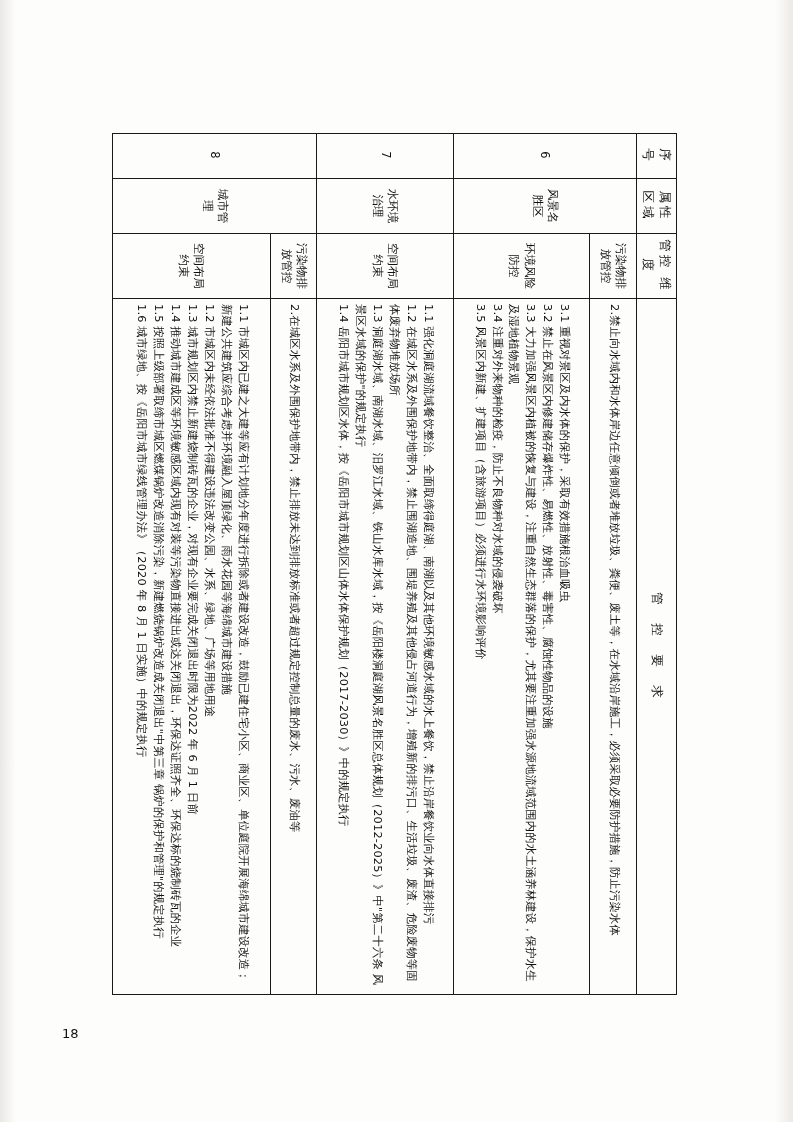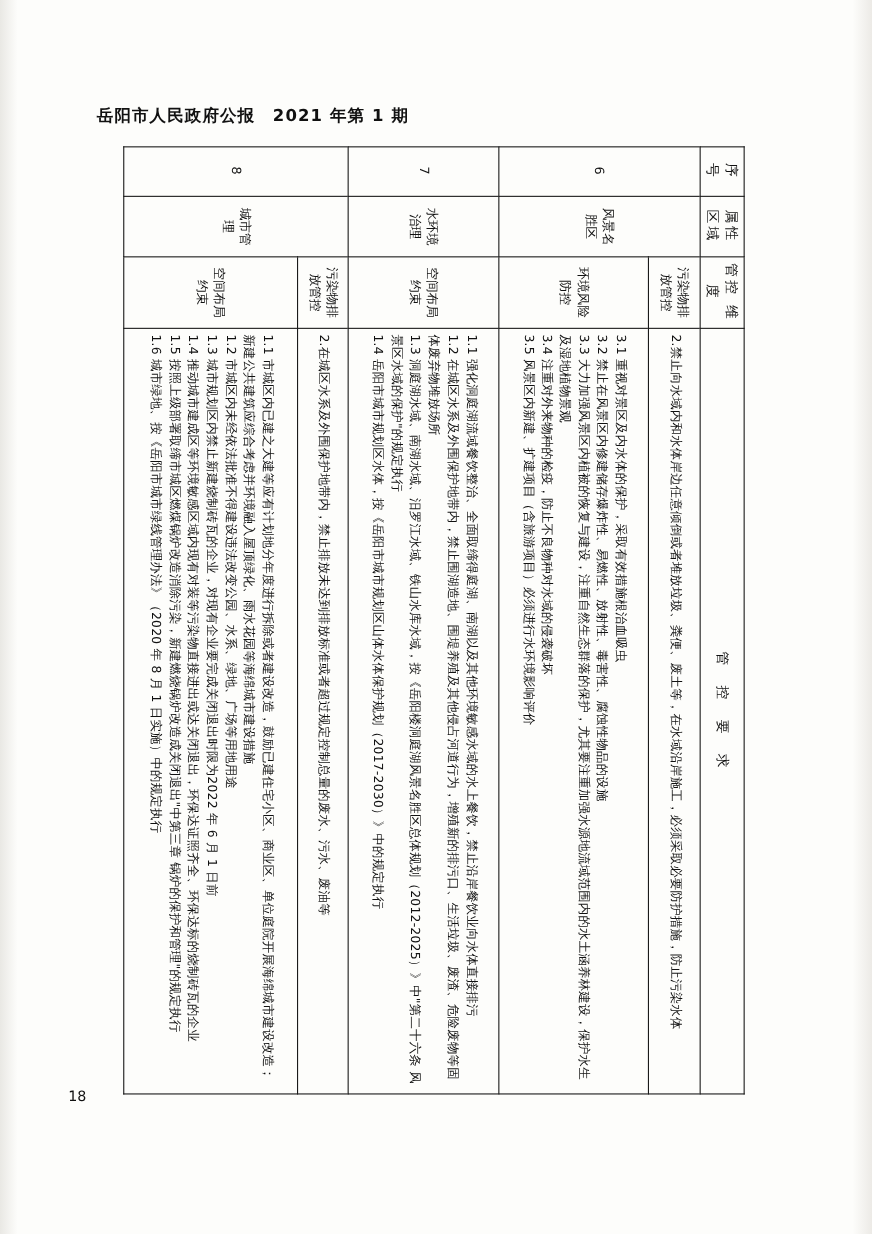--- a/index.html
+++ b/index.html
@@ -45,21 +45,21 @@
     font-size: 15px;
     font-weight: bold;
     letter-spacing: 1px;
     color: #111;
     white-space: nowrap;
   }
 
   .page-number {
     position: absolute;
     left: 62px;
-    top: 990px;
+    top: 1026px;
     font-size: 13px;
     color: #111;
     text-align: center;
   }
 
   
   .table-wrap {
     position: absolute;
     left: 112px;
     top: 133px;
@@ -108,21 +108,20 @@
     line-height: 1.5;
     letter-spacing: 0.2px;
   }
   .head-seq { letter-spacing: 1px; }
 </style>
 </head>
 <body>
 
 <div class="page">
 
-  <div class="header">岳阳市人民政府公报　2021 年第 1 期</div>
 
   <div class="table-wrap">
     <div class="rot">
       <table class="doc">
         <thead>
           <tr>
             <th class="c-seq head-seq">序
 号</th>
             <th class="c-area">属性
 区域</th>

